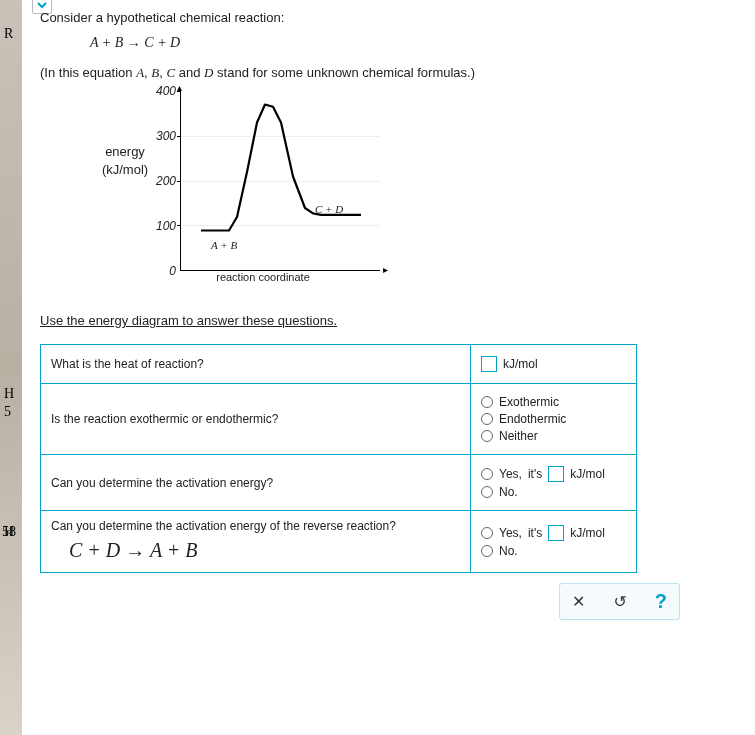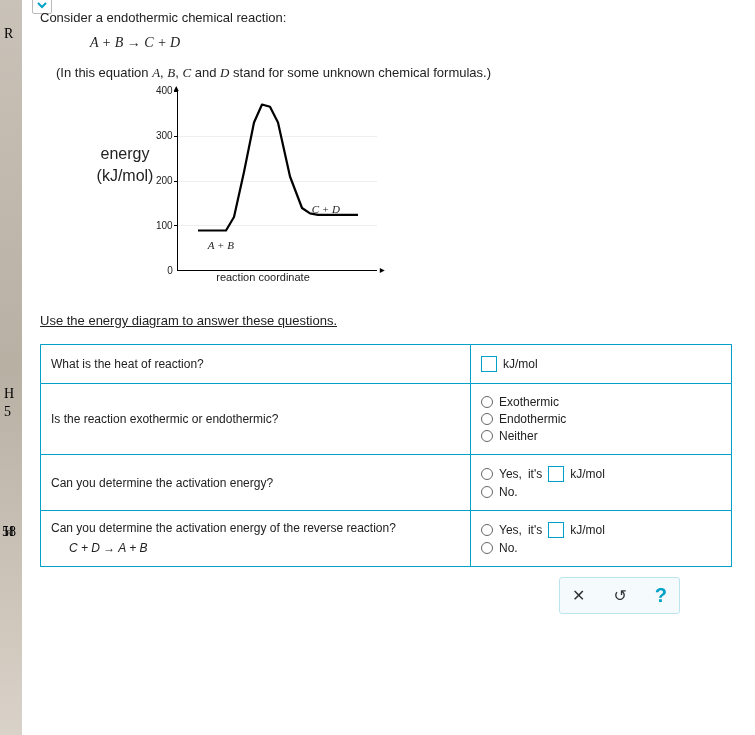--- a/index.html
+++ b/index.html
@@ -25,69 +25,69 @@
     left: 40px; top: 6px; right: 10px;
   }
   .prompt-line { margin: 4px 0 10px 0; }
   .equation {
     font-family: "Times New Roman", serif;
     font-style: italic;
     font-size: 14px;
     margin: 6px 0 14px 50px;
   }
   .arrow { font-style: normal; }
-  .paren { margin: 8px 16px; }
+  .paren { margin: 8px 0; }
   .chem-var { font-family: "Times New Roman", serif; font-style: italic; }
 
   
   .chart-wrap { margin: 10px 0 6px 54px; width: 320px; }
   .chart-row { display: flex; align-items: flex-start; }
-  .ylabel { width: 62px; text-align: center; font-size: 16px; padding-top: 52px; line-height: 1.4; }
+  .ylabel { width: 62px; text-align: center; font-size: 13px; padding-top: 52px; line-height: 1.4; }
   .plot-block { display: flex; align-items: stretch; }
-  .yaxis { display: flex; flex-direction: column; justify-content: space-between; align-items: flex-end; padding-right: 4px; height: 180px; font-size: 10px; }
+  .yaxis { display: flex; flex-direction: column; justify-content: space-between; align-items: flex-end; padding-right: 4px; height: 180px; font-size: 12px; font-style: italic; }
   .yaxis span { line-height: 0; }
   .plotbox {
     position: relative;
     width: 200px; height: 180px;
     border-left: 1px solid #000;
     border-bottom: 1px solid #000;
   }
   .tick { position: absolute; left: -4px; width: 4px; height: 1px; background: #000; }
   .grid { position: absolute; left: 0; right: 0; height: 1px; background: #eee; }
   .curve { position: absolute; left: 0; top: 0; width: 200px; height: 180px; }
   .ann { position: absolute; font-family: "Times New Roman", serif; font-style: italic; font-size: 11px; }
   .xlabel { text-align: center; font-size: 11px; margin-left: 62px; width: 214px; }
   .axis-arrow { position: absolute; font-size: 10px; color: #000; }
 
   .subhead { margin: 30px 0 16px 0; text-decoration: underline; }
 
   
   table.qt {
     border-collapse: collapse;
-    width: 692px;
+    width: 597px;
     margin-left: 0;
     padding-left: 44px;
   }
   table.qt td {
     border: 1px solid #00a2c7;
     padding: 8px 10px;
     vertical-align: middle;
     font-size: 12px;
   }
   .qcol { width: 430px; }
   .acell { padding: 6px 10px; }
   .optline { display: flex; align-items: center; gap: 6px; margin: 3px 0; font-size: 12px; }
   .radio {
     width: 12px; height: 12px; border: 1px solid #666; border-radius: 50%; display: inline-block;
   }
   .numbox {
     width: 16px; height: 16px; border: 1px solid #00a2c7; display: inline-block; vertical-align: middle;
   }
   .unit { }
-  .eq2 { font-family: Liberation Sans, sans-serif; font-style: italic; font-size: 12px; margin: 6px 0 2px 18px; }
+  .eq2 { font-family: Liberation Serif, serif; font-style: italic; font-size: 20px; margin: 6px 0 2px 18px; }
 
   
   .toolbar {
     margin: 10px 0 0 0;
     width: 640px;
     display: flex;
     justify-content: flex-end;
   }
   .toolbar-inner {
     border: 1px solid #bbe4ef;
@@ -122,21 +122,21 @@
 </div>
 
 <div class="chevron-box">
   <svg width="12" height="12" viewBox="0 0 12 12">
     <path d="M2 4 L6 8 L10 4" fill="none" stroke="#00a2c7" stroke-width="2"></path>
   </svg>
 </div>
 
 <div class="content">
 
-  <div class="prompt-line">Consider a endothermic chemical reaction:</div>
+  <div class="prompt-line">Consider a hypothetical chemical reaction:</div>
 
   <div class="equation">
     <span>A + B</span>
     <span class="arrow">→</span>
     <span>C + D</span>
   </div>
 
   <div class="paren">
     <span>(In this equation </span><span class="chem-var">A</span><span>, </span><span class="chem-var">B</span><span>, </span><span class="chem-var">C</span><span> and </span><span class="chem-var">D</span><span> stand for some unknown chemical formulas.)</span>
   </div>

